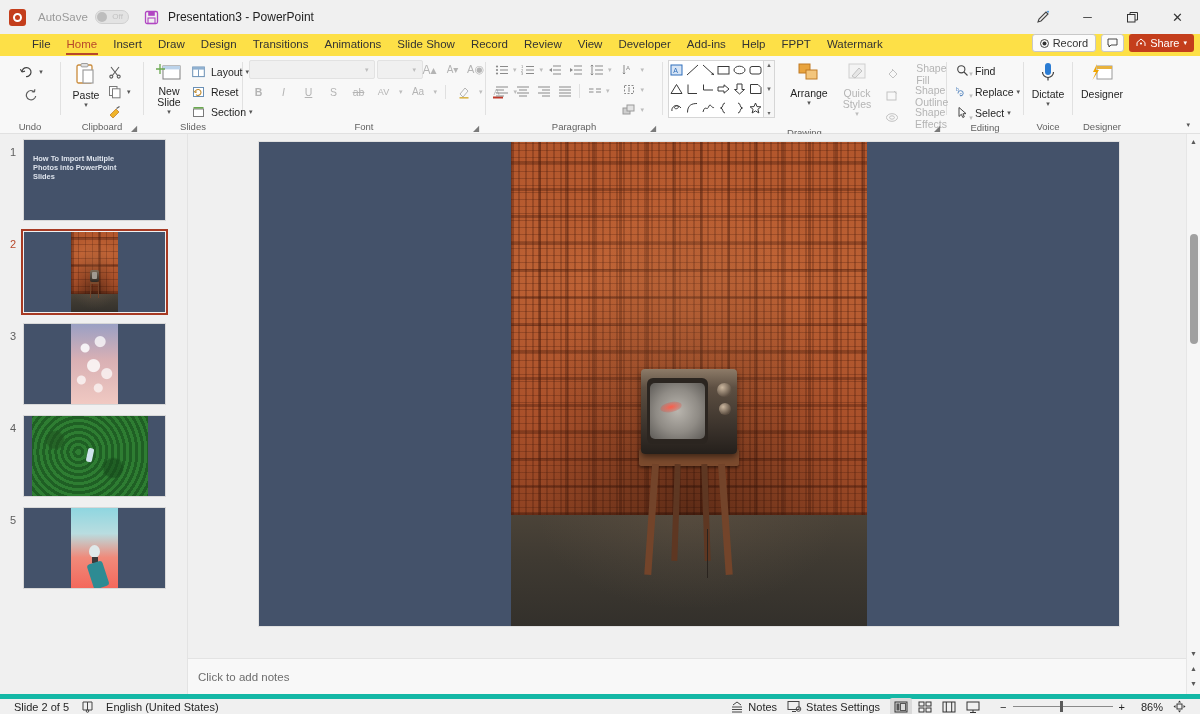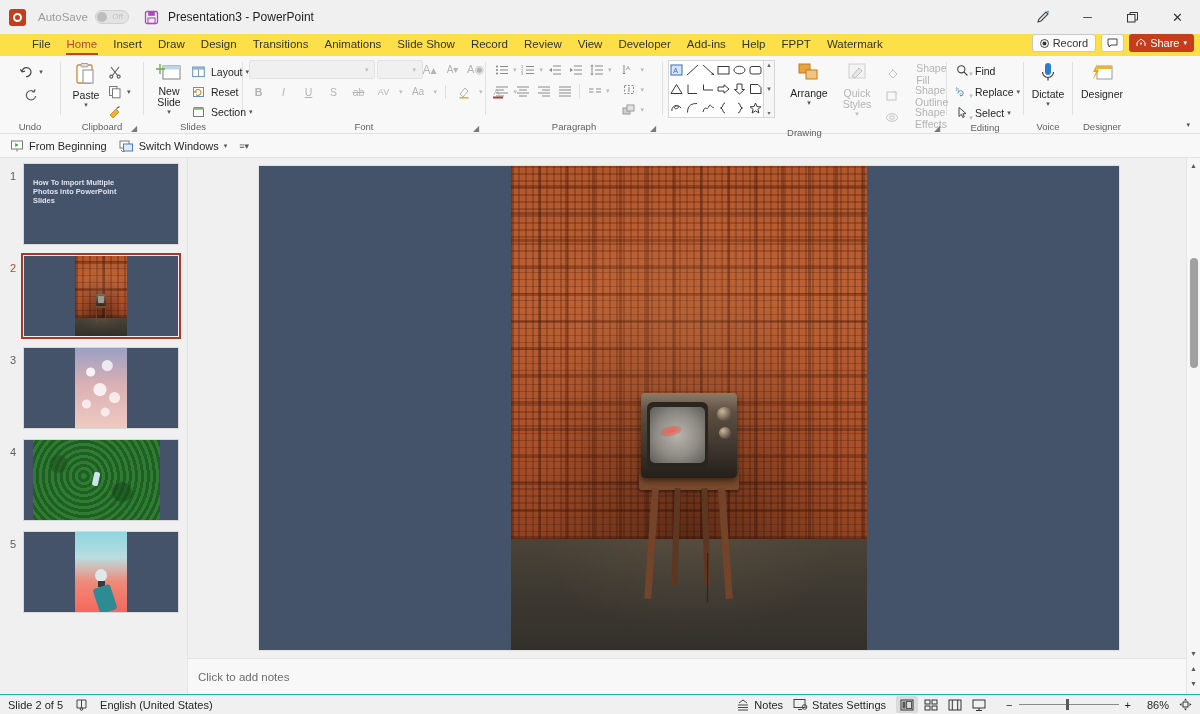--- a/index.html
+++ b/index.html
@@ -135,21 +135,21 @@
   .main { flex: 1; display: flex; min-height: 0; background: #f0f0f0; position: relative; }
 
   .thumbpane {
     width: 188px; flex: 0 0 188px; background: #f0f0f0; padding-top: 6px;
     border-right: 1px solid #e3e3e3; overflow: hidden; position: relative;
   }
   .thumb-row { display: flex; align-items: flex-start; margin-bottom: 12px; padding-left: 2px; }
   .thumb-num { width: 22px; text-align: center; font-size: 11px; color: #5e5e5e; padding-top: 6px; }
   .thumb-num.sel { color: #b7472a; }
   .thumb {
-    width: 154px; height: 80px; background: #44526a; position: relative; overflow: hidden;
+    width: 141px; height: 80px; background: #44526a; position: relative; overflow: hidden;
     box-shadow: 0 0 0 1px #d8d8d8;
   }
   .thumb.selected { outline: 2px solid #a73a23; outline-offset: 1px; box-shadow: none; }
   .thumb-title {
     position: absolute; left: 9px; top: 14px; width: 105px;
     color: #dde3ec; font-size: 7.4px; line-height: 9.2px; font-weight: bold;
   }
   .thumb-img { position: absolute; top: 0; bottom: 0; }
 
   .canvaspane { flex: 1; display: flex; flex-direction: column; min-width: 0; position: relative; }
@@ -227,22 +227,22 @@
     width: 14px; flex: 0 0 14px; background: #f6f6f6; border-left: 1px solid #e6e6e6;
     display: flex; flex-direction: column; align-items: center; position: relative;
   }
   .vs-arrow { height: 14px; width: 14px; display:flex; align-items:center; justify-content:center; font-size:7px; color:#5a5a5a;}
   .vs-thumb { position: absolute; top: 100px; left: 3px; width: 8px; height: 110px; background: #a0a0a0; border-radius: 4px; }
   .vs-bottom { position:absolute; bottom: 4px; left:0; right:0; display:flex; flex-direction:column; align-items:center; gap:1px;}
 
   
   .statusbar {
     height: 20px; flex: 0 0 20px; display: flex; align-items: center;
-    background: #f0f0f0; font-size: 11px; color: #262626; padding: 0 8px; gap: 12px;
-    border-top: 1px solid #14b8a6;
+    background: #f0f0f0; font-size: 11px; color: #262626; padding: 0 14px; gap: 12px;
+    border-top: 5px solid #14b8a6;
   }
   .sb-right { margin-left: auto; display: flex; align-items: center; gap: 10px; }
   .viewbtn { width: 22px; height: 17px; display: flex; align-items: center; justify-content: center; border-radius:2px;}
   .viewbtn.active { background: #dadada; }
   .zoomslider { display: flex; align-items: center; gap: 0; }
   .zs-track { width: 100px; height: 1px; background: #8a8a8a; position: relative; }
   .zs-knob { position: absolute; left: 47px; top: -5px; width: 3px; height: 11px; background: #5a5a5a; }
   .sb-item { display:flex; align-items:center; gap:4px; }
   svg { display: block; }
 </style>
@@ -809,40 +809,20 @@
           </svg>
           <span class="lbl">Designer</span>
         </div>
       </div>
       <div class="rgroup-label">Designer</div>
     </div>
 
     <div style="position:absolute;right:10px;bottom:4px;" class="chev">▾</div>
   </div>
 
-  <div class="qat2">
-    <div class="qat2-item">
-      <svg width="14" height="14" viewBox="0 0 14 14">
-        <rect x="1.5" y="2" width="11" height="8" fill="#fff" stroke="#7a7a7a"></rect>
-        <path d="M5.2 4 L8.6 6 L5.2 8 Z" fill="#4a9a4a"></path>
-        <line x1="7" y1="10" x2="7" y2="12.5" stroke="#7a7a7a"></line>
-      </svg>
-      <span>From Beginning</span>
-    </div>
-    <div class="qat2-item">
-      <svg width="15" height="14" viewBox="0 0 15 14">
-        <rect x="1" y="2" width="9" height="7" fill="#fff" stroke="#7a7a7a"></rect>
-        <rect x="4.5" y="5" width="9" height="7" fill="#dfeaf5" stroke="#4a7ebb"></rect>
-        <path d="M2 11 a3 3 0 0 0 3.5 1.5" fill="none" stroke="#4a9a4a"></path>
-      </svg>
-      <span>Switch Windows</span>
-      <span class="chev">▾</span>
-    </div>
-    <div class="qat2-item" style="color:#555;font-size:9px;">≡▾</div>
-  </div>
 
   <div class="main">
 
     <div class="thumbpane">
 
       <div class="thumb-row">
         <div class="thumb-num">1</div>
         <div class="thumb">
           <div class="thumb-title">How To Import Multiple Photos into PowerPoint Slides</div>
         </div>

